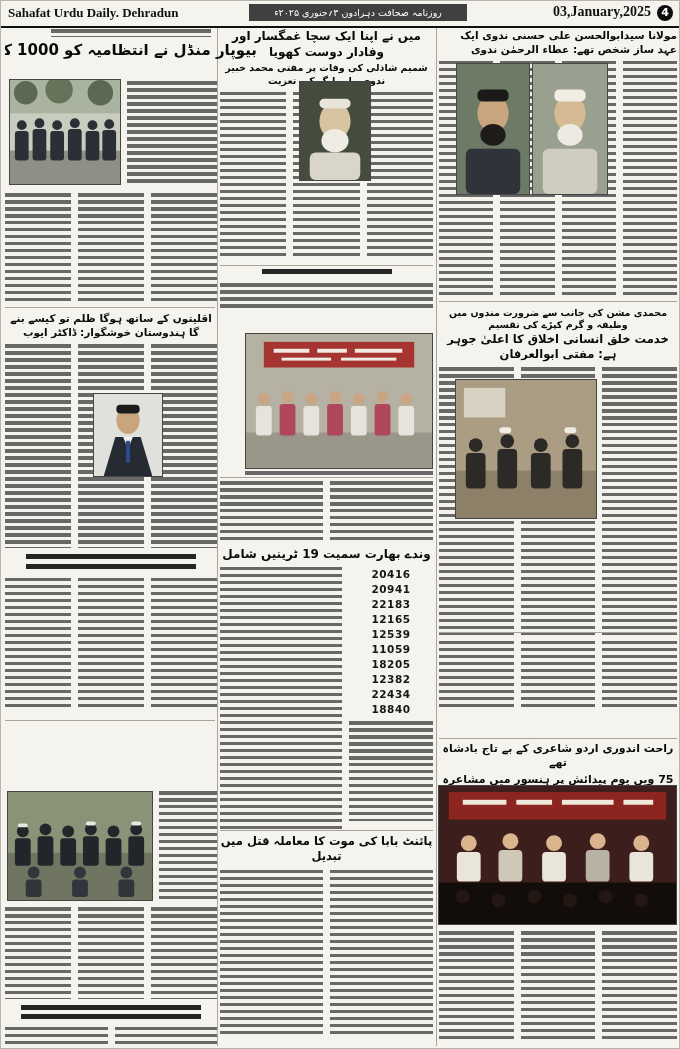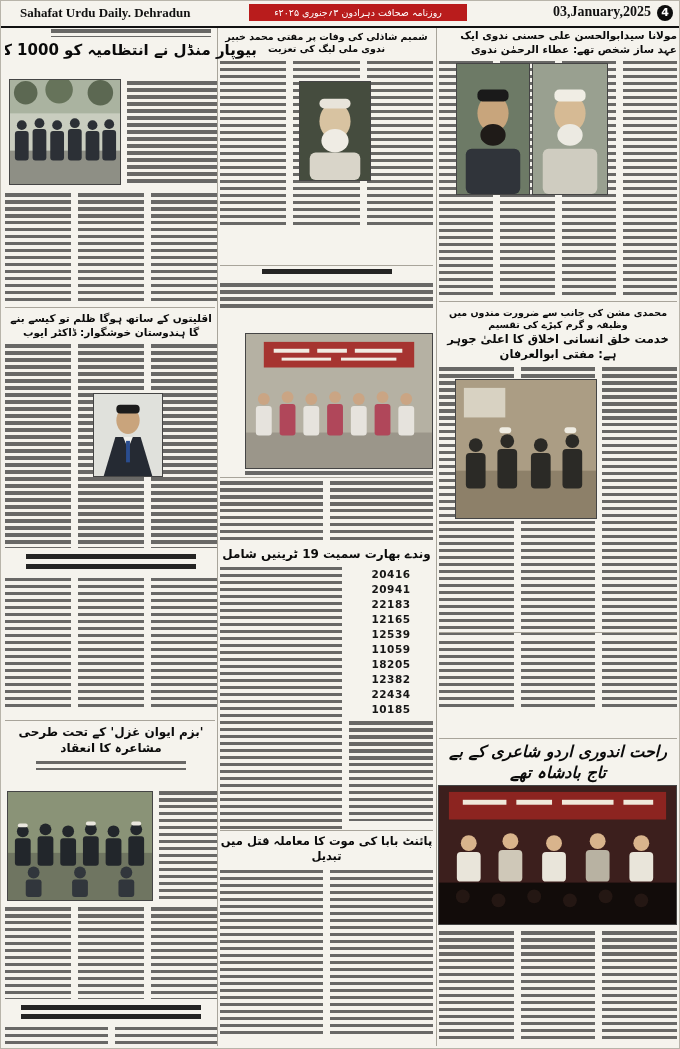--- a/index.html
+++ b/index.html
@@ -4,34 +4,34 @@
 <style>
   html,body { margin:0; padding:0; background:#8a8a8a; }
   .page {
     position:relative; width:680px; height:1049px; margin:0 auto;
     background:#f5f3ed; color:#111; overflow:hidden;
     font-family:"DejaVu Sans", sans-serif;
     border:1px solid #b8b4aa; box-sizing:border-box;
   }
   .abs { position:absolute; box-sizing:border-box; }
   .hl { font-weight:bold; text-align:center; direction:rtl; color:#0a0a0a; line-height:1.3; }
-  .en-serif { font-family:"Liberation Serif", serif;margin-left:12px; }
+  .en-serif { font-family:"Liberation Serif", serif; }
   
   .greek { background-image:repeating-linear-gradient(to bottom, rgba(45,45,45,.70) 0px, rgba(45,45,45,.70) 3.5px, transparent 3.5px, transparent 7px); }
   .greekb { background-image:repeating-linear-gradient(to bottom, rgba(8,8,8,.88) 0px, rgba(8,8,8,.88) 5px, transparent 5px, transparent 9.5px); }
   .cols { display:flex; gap:7px; }
   .col { flex:1; }
   .photo { position:absolute; border:1px solid #454545; box-sizing:border-box; overflow:hidden; background:#999; }
   .photo svg { display:block; width:100%; height:100%; }
   .vr { position:absolute; width:1px; background:#a8a49a; }
   .hr { position:absolute; height:1px; background:#a8a49a; }
   .num { font-weight:bold; font-size:10.5px; text-align:center; letter-spacing:.5px; line-height:15px; color:#161616; }
   .masthead { position:absolute; left:0; top:0; width:100%; height:25px; border-bottom:2px solid #111; background:#f5f3ed; z-index:5; }
   .m-left  { position:absolute; left:7px; top:4px; font-weight:bold; font-size:13px; }
-  .m-center{ position:absolute; left:248px; top:3px; width:218px; height:17px; background:#b91c1c; color:#fff; font-size:9.5px; line-height:17px; text-align:center; direction:rtl; }
+  .m-center{ position:absolute; left:248px; top:3px; width:218px; height:17px; background:#404040; color:#fff; font-size:9.5px; line-height:17px; text-align:center; direction:rtl; }
   .m-date  { position:absolute; right:28px; top:3px; font-weight:bold; font-size:14px; }
   .m-page  { position:absolute; right:6px; top:4px; width:16px; height:16px; border-radius:50%; background:#0d0d0d; color:#fff; font-size:11px; line-height:16px; text-align:center; font-weight:bold; }
 </style>
 </head>
 <body>
 
 <div class="page">
 
   <div class="masthead">
     <div class="m-left en-serif">Sahafat Urdu Daily. Dehradun</div>
@@ -104,24 +104,20 @@
     <svg viewBox="0 0 70 84" preserveAspectRatio="none">
       <rect width="70" height="84" fill="#e0e1dc"></rect>
       <ellipse cx="35" cy="27" rx="12" ry="14" fill="#c9a47c"></ellipse>
       <rect x="23" y="11" width="24" height="9" rx="4" fill="#1c1c1c"></rect>
       <path d="M10 84 L22 44 L48 44 L60 84 Z" fill="#252a33"></path>
       <path d="M30 44 L35 56 L40 44 Z" fill="#f2f1ec"></path>
       <rect x="33" y="48" width="4" height="22" fill="#2a4d8f"></rect>
     </svg>
   </div>
 
-  <div class="abs" style="left:4px; top:724px; width:212px;">
-    <div class="hl" style="font-size:12px;">'بزم ایوان غزل' کے تحت طرحی مشاعرہ کا انعقاد</div>
-    <div class="greek" style="width:150px; height:9px; margin:5px auto 0;"></div>
-  </div>
   <div class="photo" style="left:6px; top:790px; width:146px; height:110px;">
     <svg viewBox="0 0 146 110" preserveAspectRatio="none">
       <rect width="146" height="110" fill="#8a9377"></rect>
       <rect y="62" width="146" height="48" fill="#6f7561"></rect>
       <g fill="#22262b">
         <circle cx="15" cy="40" r="6"></circle>
           <rect x="7" y="47" width="16" height="28" rx="3"></rect>
         <circle cx="38" cy="38" r="6"></circle>
           <rect x="30" y="45" width="16" height="30" rx="3"></rect>
         <circle cx="61" cy="40" r="6"></circle>
@@ -156,20 +152,21 @@
       <div class="col greek"></div>
     </div>
     <div class="greekb" style="width:180px; height:16px; margin:6px auto;"></div>
     <div class="cols" style="height:22px;">
       <div class="col greek"></div>
       <div class="col greek"></div>
     </div>
   </div>
 
   <div class="abs" style="left:219px; top:28px; width:213px;">
+    <div class="hl" style="font-size:12px;">میں نے اپنا ایک سچا غمگسار اور وفادار دوست کھویا</div>
     <div class="hl" style="font-size:9.5px; margin-top:2px;">شمیم شاذلی کی وفات پر مفتی محمد خبیر ندوی ملی لیگ کی تعزیت</div>
     <div class="cols" style="height:168px; margin-top:5px;">
       <div class="col greek"></div>
       <div class="col greek"></div>
       <div class="col greek"></div>
     </div>
   </div>
   <div class="photo" style="left:298px; top:80px; width:72px; height:100px;">
     <svg viewBox="0 0 72 100" preserveAspectRatio="none">
       <rect width="72" height="100" fill="#454c3e"></rect>
@@ -227,21 +224,21 @@
       <div class="col" style="max-width:84px;">
         <div class="num">20416</div>
         <div class="num">20941</div>
         <div class="num">22183</div>
         <div class="num">12165</div>
         <div class="num">12539</div>
         <div class="num">11059</div>
         <div class="num">18205</div>
         <div class="num">12382</div>
         <div class="num">22434</div>
-        <div class="num">10185</div>
+        <div class="num">18840</div>
         <div class="greek" style="height:100px; margin-top:4px;"></div>
       </div>
     </div>
   </div>
 
   <div class="abs" style="left:219px; top:833px; width:213px;">
     <div class="hl" style="font-size:11.5px;">پائنٹ بابا کی موت کا معاملہ قتل میں تبدیل</div>
     <div class="cols" style="height:165px; margin-top:6px;">
       <div class="col greek"></div>
       <div class="col greek"></div>
@@ -307,21 +304,21 @@
 
   <div class="abs" style="left:438px; top:635px; width:238px;">
     <div class="cols" style="height:66px; margin-top:5px;">
       <div class="col greek"></div>
       <div class="col greek"></div>
       <div class="col greek"></div>
     </div>
   </div>
 
   <div class="abs" style="left:438px; top:741px; width:238px;">
-    <div class="hl" style="font-size:16px;font-style:italic;">راحت اندوری اردو شاعری کے بے تاج بادشاہ تھے</div>
+    <div class="hl" style="font-size:11px;">راحت اندوری اردو شاعری کے بے تاج بادشاہ تھے</div>
     <div class="hl" style="font-size:11px; margin-top:2px;">75 ویں یوم پیدائش پر ہنسور میں مشاعرہ</div>
   </div>
   <div class="photo" style="left:437px; top:784px; width:239px; height:140px;">
     <svg viewBox="0 0 239 140" preserveAspectRatio="none">
       <rect width="239" height="140" fill="#3c1f1d"></rect>
       <rect x="10" y="6" width="219" height="28" fill="#8c2420"></rect>
       <g fill="#f0e8da">
         <rect x="24" y="14" width="44" height="5"></rect>
           <rect x="78" y="14" width="36" height="5"></rect>
           <rect x="124" y="14" width="52" height="5"></rect>

